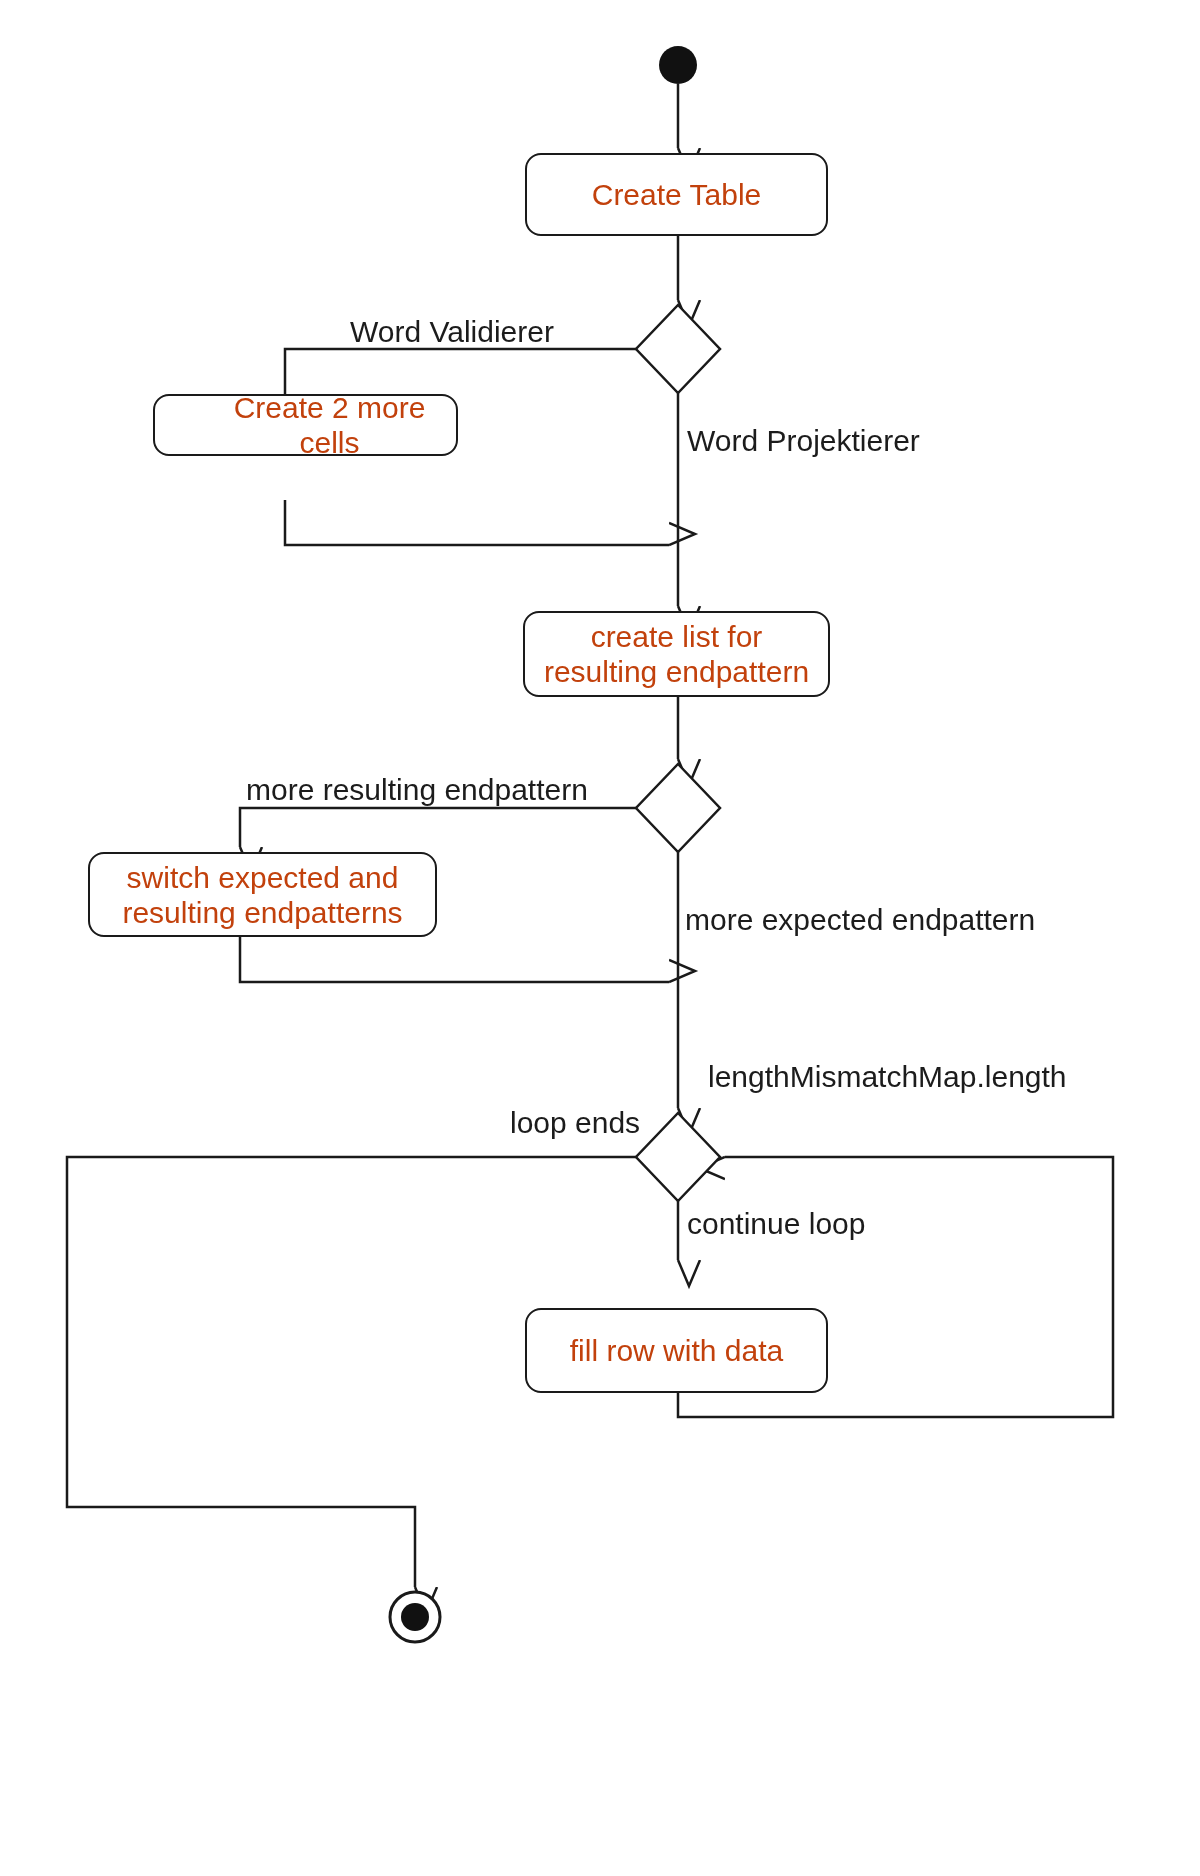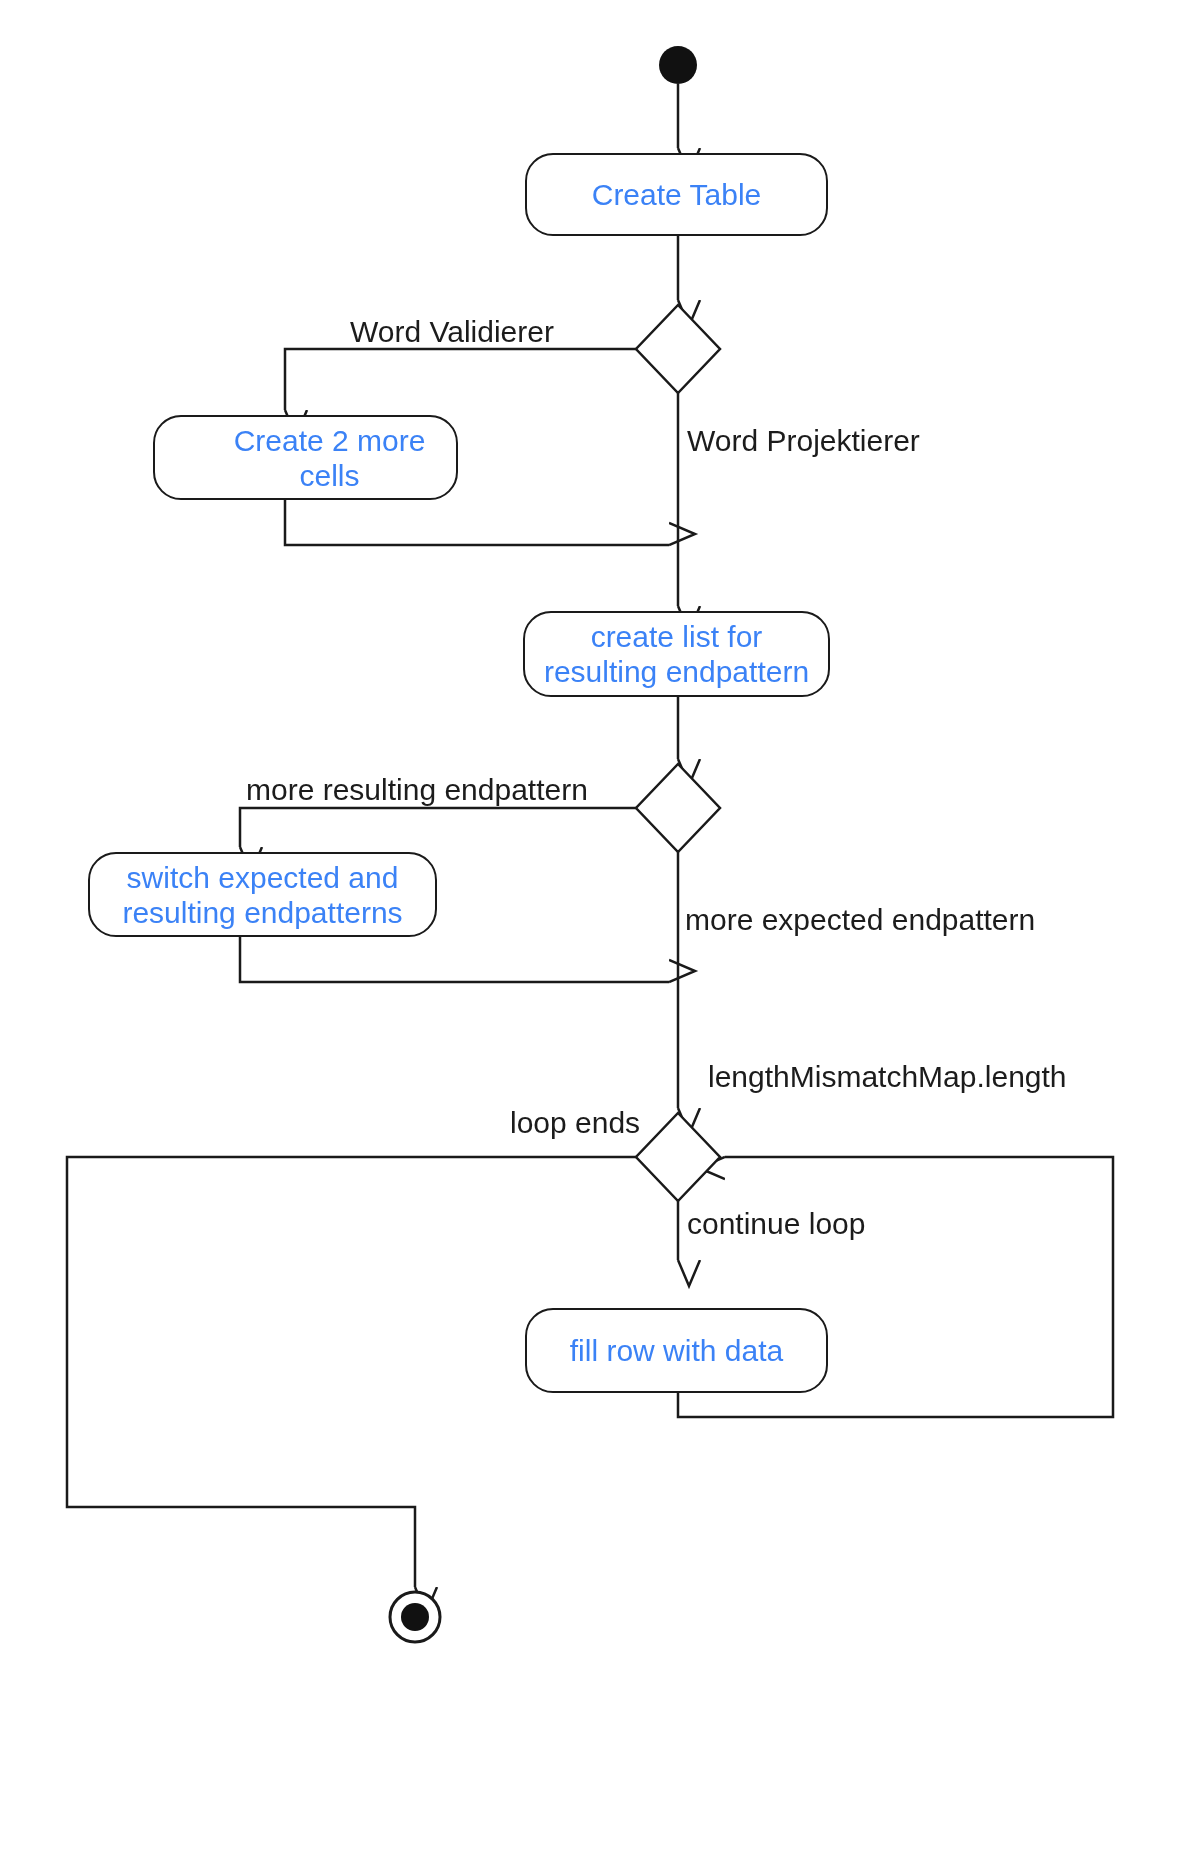--- a/index.html
+++ b/index.html
@@ -9,30 +9,30 @@
     background:#ffffff;
     font-family:"Liberation Sans", sans-serif;
     color:#1c1c1c;
     overflow:hidden;
   }
   .stage svg{position:absolute;left:0;top:0;}
   .action-box{
     position:absolute;
     box-sizing:border-box;
     border:2.5px solid #1a1a1a;
-    border-radius:28px;
+    border-radius:16px;
     background:#ffffff;
     display:flex;
     flex-direction:column;
     align-items:center;
     justify-content:center;
     text-align:center;
     font-size:30px;
     line-height:35px;
-    color:#3b82f6;
+    color:#c2410c;
     z-index:2;
   }
   .edge-label{
     position:absolute;
     font-size:30px;
     line-height:30px;
     white-space:nowrap;
     color:#1c1c1c;
     z-index:3;
   }
@@ -85,21 +85,21 @@
     </g>
 
     <circle cx="415" cy="1617" r="25" fill="#ffffff" stroke="#1a1a1a" stroke-width="3"></circle>
     <circle cx="415" cy="1617" r="14" fill="#111111"></circle>
   </svg>
 
   <div class="action-box" style="left:525px;top:153px;width:303px;height:83px;">
     <span>Create Table</span>
   </div>
 
-  <div class="action-box" style="left:153px;top:415px;width:305px;height:85px;padding-left:48px;">
+  <div class="action-box" style="left:153px;top:394px;width:305px;height:62px;padding-left:48px;">
     <span>Create 2 more cells</span>
   </div>
 
   <div class="action-box" style="left:523px;top:611px;width:307px;height:86px;">
     <span>create list for</span>
     <span>resulting endpattern</span>
   </div>
 
   <div class="action-box" style="left:88px;top:852px;width:349px;height:85px;">
     <span>switch expected and</span>

